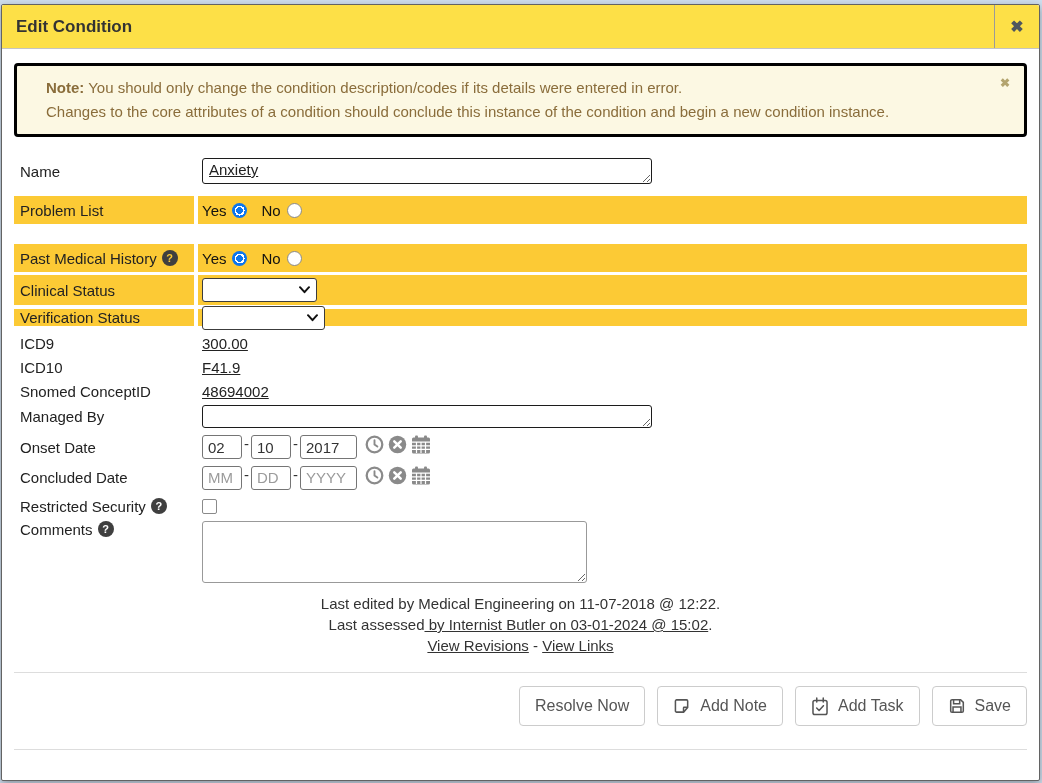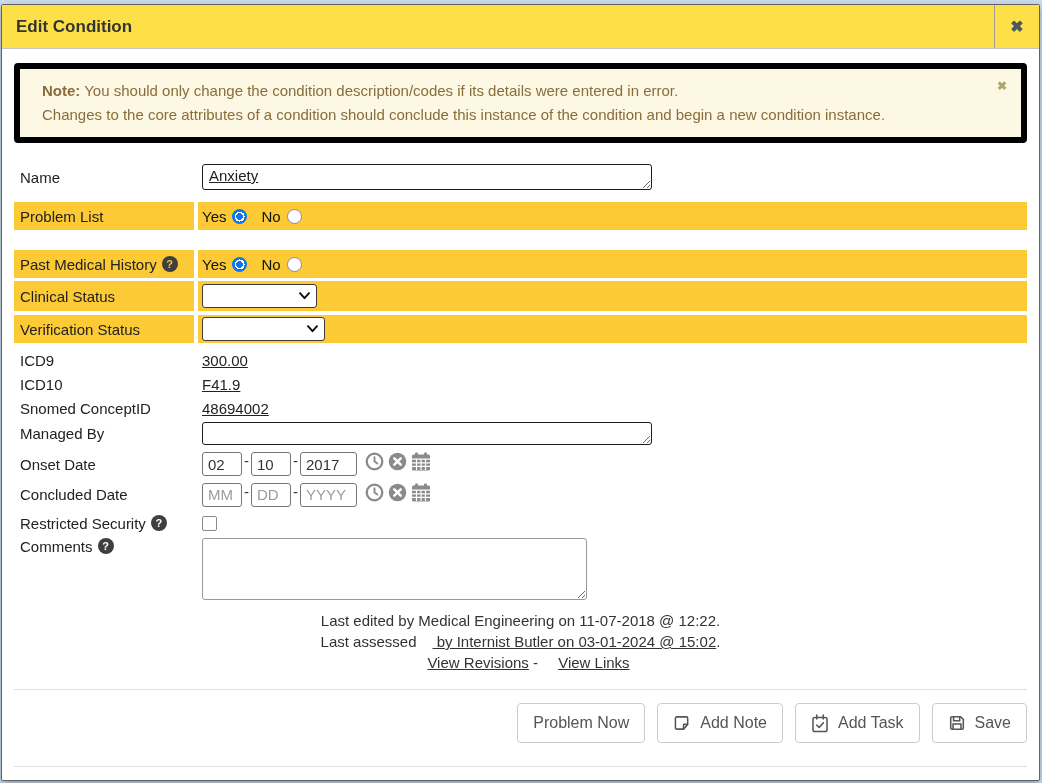--- a/index.html
+++ b/index.html
@@ -25,22 +25,22 @@
     font-size:17px; font-weight:bold; color:#333;
   }
   .modal-close {
     width:45px; border-left:1px solid #9a9a9a; display:flex;
     align-items:center; justify-content:center; cursor:pointer;
     color:#4e565e; font-size:16px; font-weight:bold;
   }
   .modal-body { padding:14px 12px 0 12px; }
   
   .note {
-    position:relative; background:#fcf8e3; border:6px solid #000000;
-    border-radius:4px; padding:10px 40px 10px 22px;
+    position:relative; background:#fcf8e3; border:3px solid #000000;
+    border-radius:4px; padding:10px 40px 10px 29px;
     color:#8a6d3b; font-size:15px; line-height:24px;
   }
   .note b { font-weight:bold; }
   .note-close {
     position:absolute; top:11px; right:14px; color:#b3a46e;
     font-size:12px; font-weight:bold; cursor:pointer; line-height:1;
   }
   
   .form { margin-top:19px; }
   .row { display:flex; align-items:center; }
@@ -106,21 +106,21 @@
   .dsep { margin:0 2px; color:#333; }
   .date-icons { display:flex; align-items:center; gap:4px; margin-left:8px; }
   .date-icons .ibtn { display:inline-flex; cursor:pointer; }
   textarea.comments {
     width:385px; height:62px; border:1px solid #999; border-radius:3px;
     padding:4px 6px; font-size:15px; color:#222; background:#fff;
     font-family:"Liberation Sans", sans-serif; resize:both;
   }
   
   .audit { margin-top:10px; text-align:center; font-size:15px; color:#333; line-height:21px; }
-  .audit a { color:#333; text-decoration:underline; cursor:pointer;margin-left:16px; }
+  .audit a { color:#333; text-decoration:underline; cursor:pointer; }
   
   .divider { border:none; border-top:1px solid #ddd; margin:16px 0 0 0; }
   .actions { display:flex; justify-content:flex-end; gap:12px; margin-top:13px; }
   .btn {
     display:inline-flex; align-items:center; gap:9px; height:40px;
     padding:0 15px; background:#fff; border:1px solid #ccc; border-radius:4px;
     font-size:16px; color:#555; cursor:pointer;
     font-family:"Liberation Sans", sans-serif;
   }
   .btn svg { flex:none; }
@@ -195,21 +195,21 @@
         <div class="val">
           <span class="sel" style="width:115px;">
             <select><option></option></select>
             <svg class="chev" width="11" height="8" viewBox="0 0 11 8">
                 <path d="M1 1.2 L5.5 6.2 L10 1.2" fill="none" stroke="#111" stroke-width="2" stroke-linecap="round" stroke-linejoin="round"></path>
               </svg>
           </span>
         </div>
       </div>
 
-      <div class="row hl" style="height:28px;margin-bottom:5px;">
+      <div class="row hl" style="height:17px;margin-bottom:5px;">
         <div class="lbl">
             <span>Verification Status</span>
           </div>
         <div class="gapcol"></div>
         <div class="val">
           <span class="sel" style="width:123px;">
             <select><option></option></select>
             <svg class="chev" width="11" height="8" viewBox="0 0 11 8">
                 <path d="M1 1.2 L5.5 6.2 L10 1.2" fill="none" stroke="#111" stroke-width="2" stroke-linecap="round" stroke-linejoin="round"></path>
               </svg>
@@ -360,21 +360,21 @@
     <div class="audit">
       <div>Last edited by Medical Engineering on 11-07-2018 @ 12:22.</div>
       <div><span>Last assessed</span><a> by Internist Butler on 03-01-2024 @ 15:02</a><span>.</span></div>
       <div><a>View Revisions</a><span> - </span><a>View Links</a></div>
     </div>
 
     <hr class="divider">
 
     <div class="actions">
       <button class="btn">
-        <span>Problem Now</span>
+        <span>Resolve Now</span>
       </button>
       <button class="btn">
         <svg width="18" height="18" viewBox="0 0 20 20">
             <path d="M4 3.2 H15 a1.3 1.3 0 0 1 1.3 1.3 V11.5 L11.8 16.8 H4 a1.3 1.3 0 0 1 -1.3 -1.3 V4.5 A1.3 1.3 0 0 1 4 3.2 Z" fill="none" stroke="#555" stroke-width="1.7"></path>
             <path d="M16.3 11.5 H12.3 a0.6 0.6 0 0 0 -0.6 0.6 V16.8" fill="none" stroke="#555" stroke-width="1.7"></path>
           </svg>
         <span>Add Note</span>
       </button>
       <button class="btn">
         <svg width="18" height="19" viewBox="0 0 20 21">

